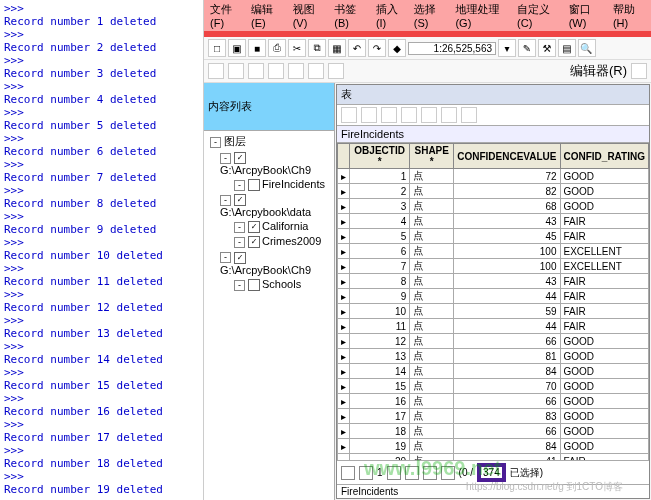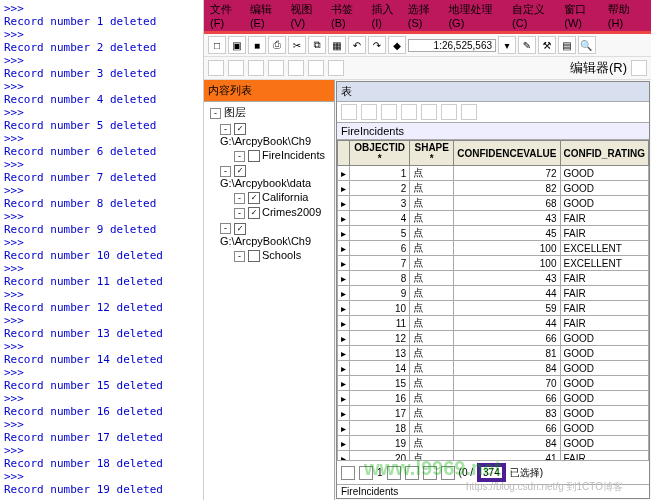--- a/index.html
+++ b/index.html
@@ -1,28 +1,28 @@
 <!DOCTYPE html>
 <html><head>
 <meta charset="utf-8">
 <style>
 html,body{margin:0;padding:0;font-family:"Microsoft YaHei",Arial,sans-serif;font-size:11px;background:#fff;color:#000;width:651px;height:500px;overflow:hidden}
 .root{display:flex;width:651px;height:500px}
 .console{width:195px;padding:2px 4px;font-family:Consolas,monospace;font-size:11px;line-height:13px;color:#0000cc;white-space:pre;overflow:hidden;border-right:1px solid #ccc}
 .right{flex:1;display:flex;flex-direction:column;background:#f5f5f5}
-.menubar{display:flex;gap:4px;padding:2px 6px;background:#be185d;border-bottom:3px solid #ef4444}
+.menubar{display:flex;gap:10px;padding:2px 6px;background:#fca5a5;border-bottom:6px solid #ef4444}
 .menubar span{font-size:11px}
 .toolbar{display:flex;align-items:center;gap:2px;padding:2px 4px;background:#f8f8f8;border-bottom:1px solid #ddd}
 .toolbar .ico{width:16px;height:16px;border:1px solid #ccc;background:#fff;display:inline-flex;align-items:center;justify-content:center;font-size:10px}
 .toolbar .scale{font-size:10px;border:1px solid #aaa;padding:0 3px;background:#fff;width:80px;text-align:right}
 .toolbar2{display:flex;align-items:center;gap:4px;padding:2px 4px;background:#f8f8f8;border-bottom:1px solid #ddd;font-size:13px}
 .toolbar2 .ico{width:14px;height:14px;border:1px solid #ccc;display:inline-block;background:#fff}
 .workarea{flex:1;display:flex;overflow:hidden}
 .toc{width:130px;background:#fff;border-right:1px solid #aaa;display:flex;flex-direction:column;font-size:11px}
-.toc-title{background:#f97316;padding:3px 4px;border-bottom:1px solid #aaa}
+.toc-title{background:#7dd3fc;padding:16px 4px;border-bottom:1px solid #aaa}
 .toc-body{flex:1;overflow:hidden;padding:2px}
 .toc-body .node{padding:1px 0 1px 4px}
 .toc-body .sub{padding-left:14px}
 .toc-body .sub2{padding-left:28px}
 .toc-body .sel{background:#2a62c8;color:#fff;padding:0 2px;display:inline-block}
 .toc-body .cb{display:inline-block;width:10px;height:10px;border:1px solid #666;vertical-align:middle;margin-right:2px;background:#fff;text-align:center;font-size:8px;line-height:10px}
 .toc-body .pm{display:inline-block;width:9px;height:9px;border:1px solid #888;text-align:center;line-height:9px;font-size:9px;margin-right:3px;background:#fff}
 .tablepane{flex:1;display:flex;flex-direction:column;background:#fff;border:1px solid #888;margin:1px}
 .tp-title{background:#d8e0f0;padding:2px 4px;font-size:11px;border-bottom:1px solid #aaa}
 .tp-tools{padding:2px 4px;border-bottom:1px solid #aaa;display:flex;gap:4px}

